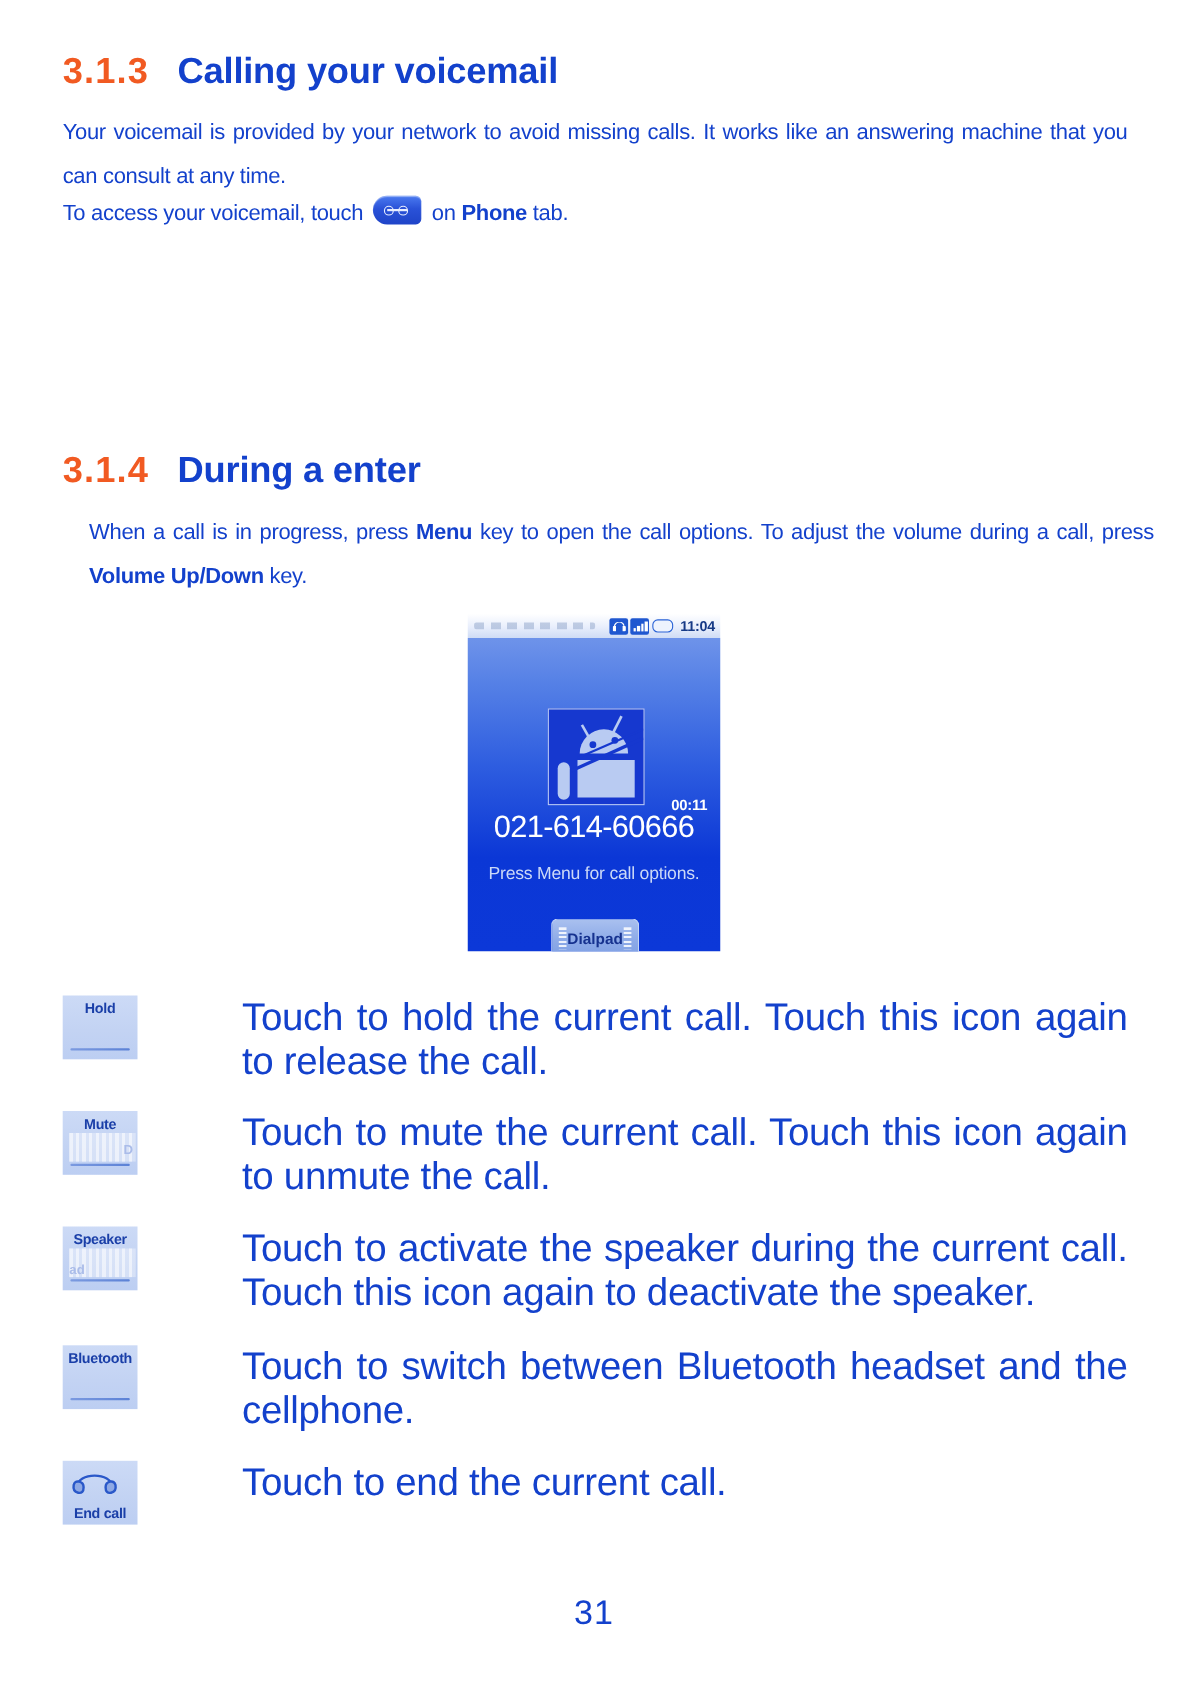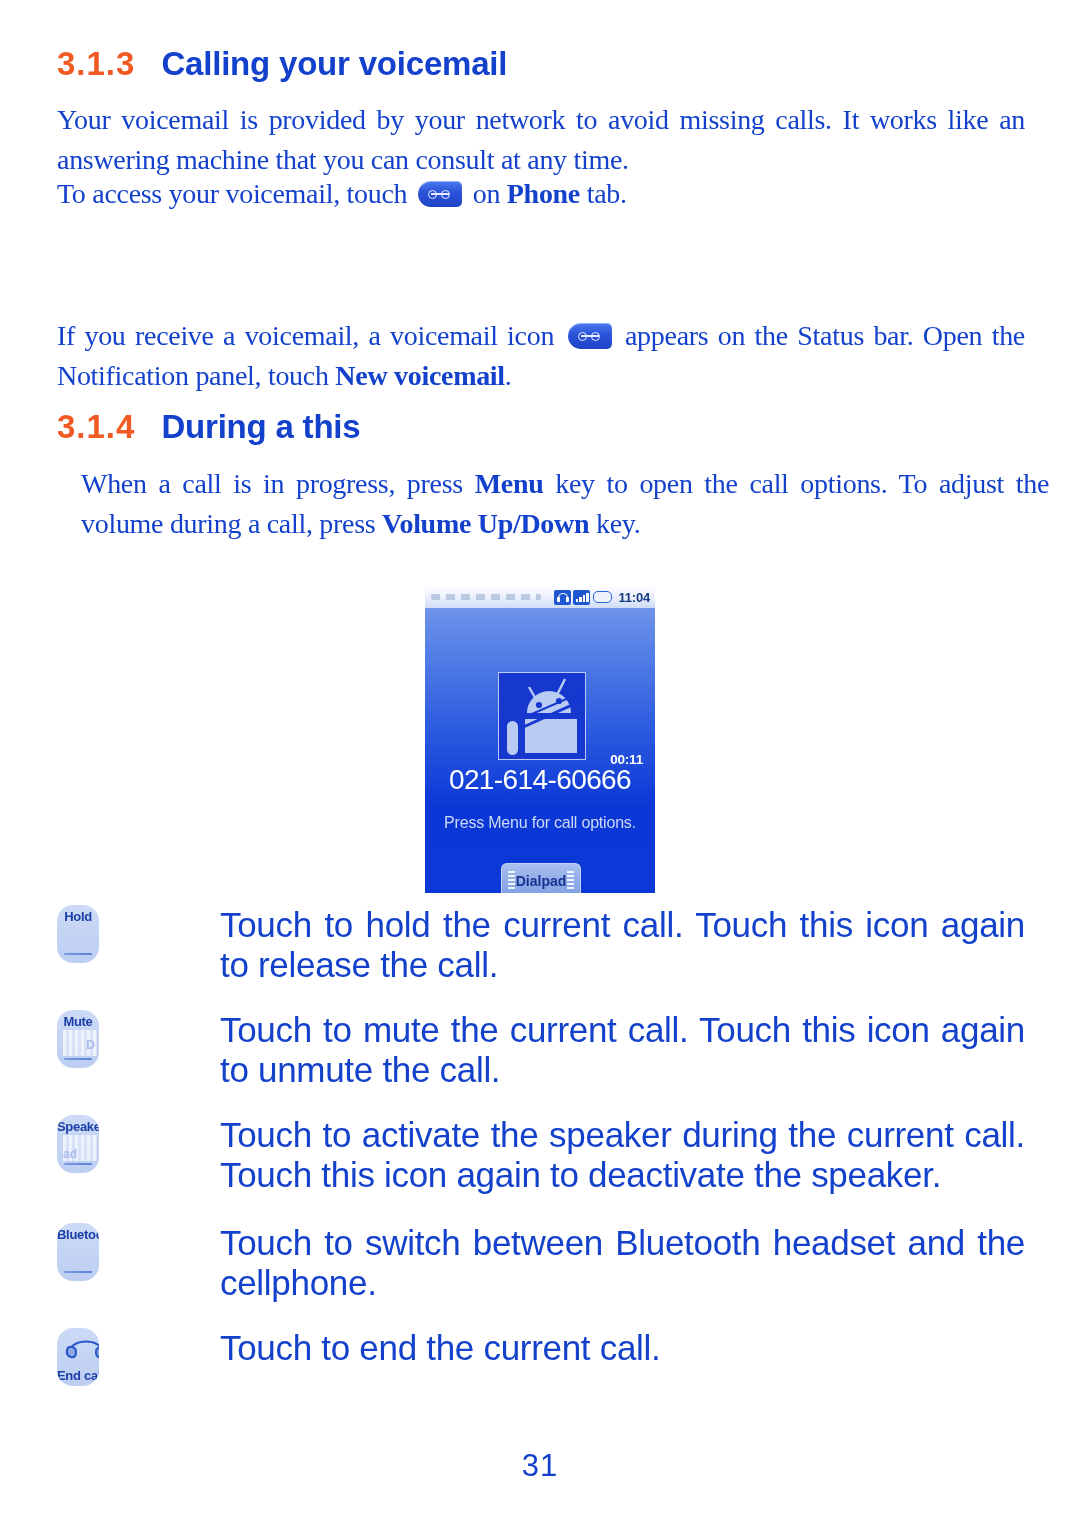--- a/index.html
+++ b/index.html
@@ -40,24 +40,24 @@
   }
   #h313 { top: 45px; }
   #h314 { top: 408px; }
 
   
   .para {
     position: absolute;
     left: 57px;
     width: 968px;
     color: #1341CC;
-    font-size: 28px;
+    font-size: 20px;
     line-height: 40px;
     font-weight: normal;
-    font-family: Liberation Serif, serif;
+    font-family: Liberation Sans, sans-serif;
     letter-spacing: -0.3px;
   }
   .para.just { text-align: justify; text-align-last: left; }
   .para b { font-weight: bold; }
 
   #p1 { top: 100px; }
   #p2 { top: 174px; }
   #p3 { top: 234px; }
   #p4 { top: 316px; }
   #p5 { top: 464px; margin-left: 24px; }
@@ -98,21 +98,20 @@
 
   
   #phone-shot {
     position: absolute;
     left: 425px;
     top: 558px;
     width: 230px;
     height: 307px;
     background: #ffffff;
     overflow: hidden;
-    margin-top: 28px;
   }
   .ps-statusbar {
     position: absolute;
     left: 0; top: 0;
     width: 230px;
     height: 22px;
     background: linear-gradient(180deg,#ffffff 0%,#e8eefc 55%,#cfdcf5 100%);
     display: flex;
     align-items: center;
     justify-content: flex-end;
@@ -258,25 +257,24 @@
 
   
   .row {
     position: absolute;
     left: 0;
     width: 1080px;
   }
   .row .btn-icon {
     position: absolute;
     left: 57px;
-    width: 42px;
+    width: 68px;
     height: 58px;
     background: linear-gradient(180deg,#ccdaf6 0%,#c3d3f3 55%,#bccef2 100%);
     overflow: hidden;
-    border-radius: 16px;
   }
   .row .btn-icon .blabel {
     position: absolute;
     left: 0; right: 0;
     text-align: center;
     font-size: 13px;
     font-weight: bold;
     color: #1a3fa8;
     letter-spacing: -0.3px;
     white-space: nowrap;
@@ -354,33 +352,23 @@
       <span class="bar"></span>
       <span class="reel l"></span>
       <span class="reel r"></span>
     </span>
     <span>on</span>
     <b>Phone</b>
     <span>tab.</span>
   </div>
 
 
-  <div class="para just" id="p4">
-    <span>If you receive a voicemail, a voicemail icon</span>
-    <span class="vm-icon">
-      <span class="bar"></span>
-      <span class="reel l"></span>
-      <span class="reel r"></span>
-    </span>
-    <span>appears on the Status bar. Open the Notification panel, touch</span>
-    <b>New voicemail</b><span>.</span>
-  </div>
 
   <div class="section-heading" id="h314">
-    <span class="num">3.1.4</span><span class="ttl">During a this</span>
+    <span class="num">3.1.4</span><span class="ttl">During a enter</span>
   </div>
 
   <div class="para just" id="p5">
     <span>When a call is in progress, press</span>
     <b>Menu</b>
     <span>key to open the call options. To adjust the volume during a call, press</span>
     <b>Volume Up/Down</b>
     <span>key.</span>
   </div>
 

